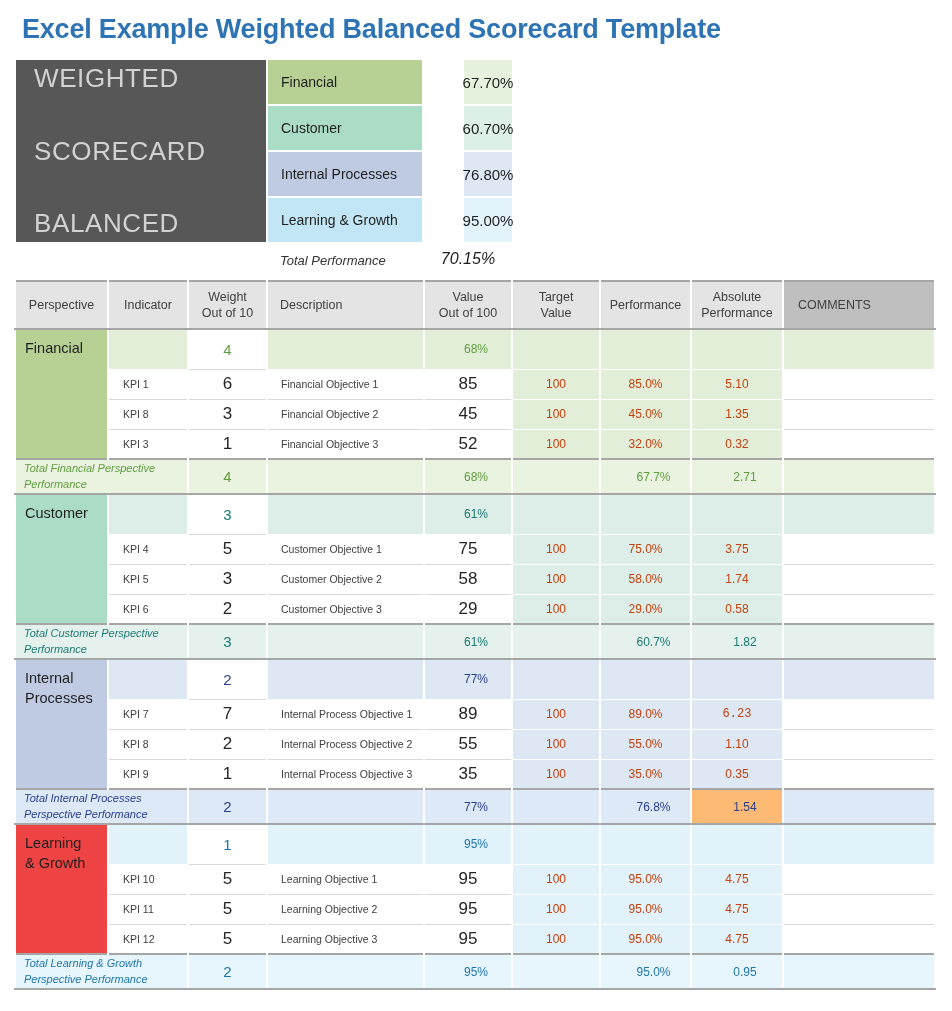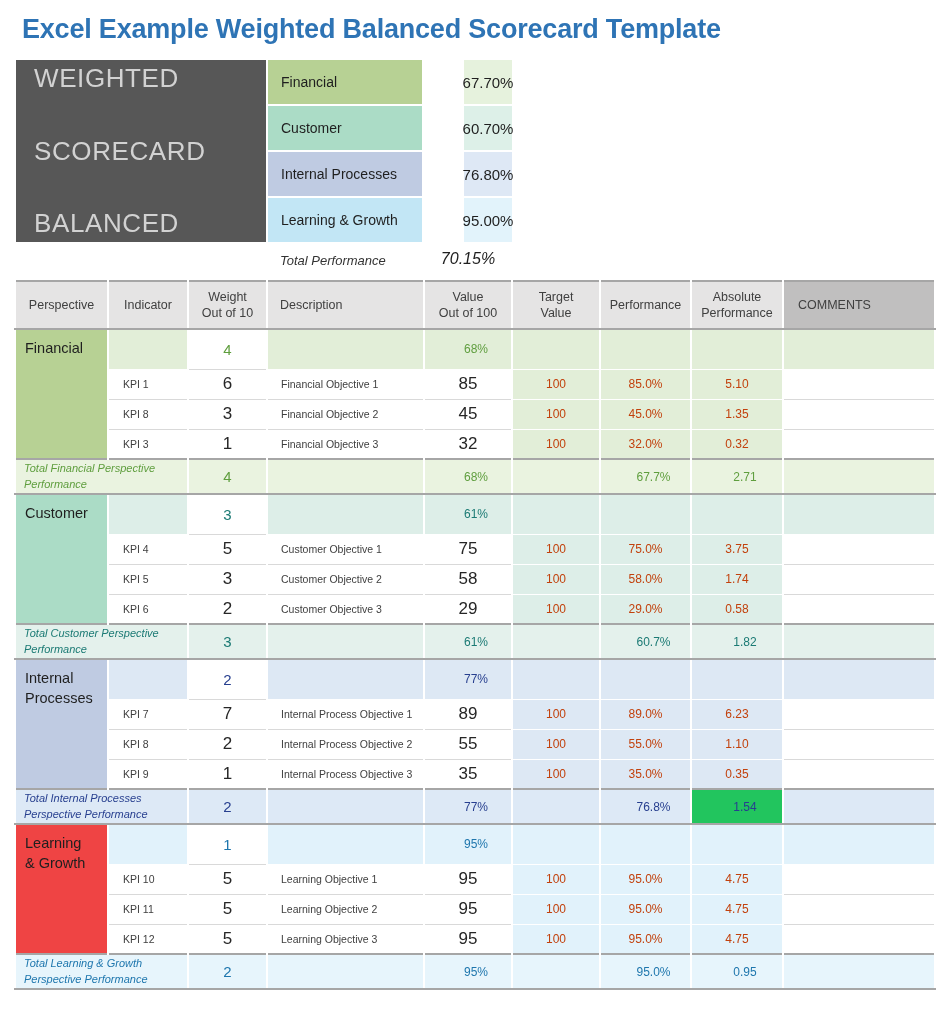--- a/index.html
+++ b/index.html
@@ -134,21 +134,21 @@
           <td class="w big">45</td>
           <td class="gray" style="background: rgb(226, 238, 216);">100</td>
           <td class="gray" style="background: rgb(226, 238, 216);">45.0%</td>
           <td class="gray" style="background: rgb(226, 238, 216);">1.35</td>
           <td class="w"></td>
         </tr>
         <tr class="krow">
           <td class="w ind">KPI 3</td>
           <td class="w big">1</td>
           <td class="w sl">Financial Objective 3</td>
-          <td class="w big">32</td>
+          <td class="w big">52</td>
           <td class="gray" style="background: rgb(226, 238, 216);">100</td>
           <td class="gray" style="background: rgb(226, 238, 216);">32.0%</td>
           <td class="gray" style="background: rgb(226, 238, 216);">0.32</td>
           <td class="w"></td>
         </tr>
         <tr class="trow">
           <td class="tlabel" colspan="2" style="background: rgb(234, 243, 224); color: rgb(95, 158, 62);">Total Financial Perspective Performance</td>
           <td class="wnum" style="background: rgb(234, 243, 224); color: rgb(95, 158, 62);">4</td>
           <td style="background: rgb(234, 243, 224);"></td>
           <td class="snum" style="background: rgb(234, 243, 224); color: rgb(95, 158, 62);">68%</td>
@@ -220,21 +220,21 @@
           <td style="background: rgb(221, 232, 244);"></td>
           <td style="background: rgb(221, 232, 244);"></td>
         </tr>
         <tr class="krow">
           <td class="w ind">KPI 7</td>
           <td class="w big">7</td>
           <td class="w sl">Internal Process Objective 1</td>
           <td class="w big">89</td>
           <td class="gray" style="background: rgb(221, 232, 244);">100</td>
           <td class="gray" style="background: rgb(221, 232, 244);">89.0%</td>
-          <td class="gray" style="background: rgb(221, 232, 244);">6.23</td>
+          <td class="gray" style="background: rgb(221, 232, 244); font-family: Liberation Mono, monospace;">6.23</td>
           <td class="w"></td>
         </tr>
         <tr class="krow">
           <td class="w ind">KPI 8</td>
           <td class="w big">2</td>
           <td class="w sl">Internal Process Objective 2</td>
           <td class="w big">55</td>
           <td class="gray" style="background: rgb(221, 232, 244);">100</td>
           <td class="gray" style="background: rgb(221, 232, 244);">55.0%</td>
           <td class="gray" style="background: rgb(221, 232, 244);">1.10</td>
@@ -250,21 +250,21 @@
           <td class="gray" style="background: rgb(221, 232, 244);">0.35</td>
           <td class="w"></td>
         </tr>
         <tr class="trow">
           <td class="tlabel" colspan="2" style="background: rgb(221, 233, 246); color: rgb(39, 63, 143);">Total Internal Processes Perspective Performance</td>
           <td class="wnum" style="background: rgb(221, 233, 246); color: rgb(39, 63, 143);">2</td>
           <td style="background: rgb(221, 233, 246);"></td>
           <td class="snum" style="background: rgb(221, 233, 246); color: rgb(39, 63, 143);">77%</td>
           <td style="background: rgb(221, 233, 246);"></td>
           <td class="snum" style="background: rgb(221, 233, 246); color: rgb(39, 63, 143);">76.8%</td>
-          <td class="snum" style="background: #22c55e; color: rgb(39, 63, 143);">1.54</td>
+          <td class="snum" style="background: #fdba74; color: rgb(39, 63, 143);">1.54</td>
           <td style="background: rgb(221, 233, 246);"></td>
         </tr>
         <tr class="srow">
           <td class="p-cell" rowspan="4" style="background: #ef4444;">Learning
 &amp; Growth</td>
           <td style="background: rgb(225, 242, 251);"></td>
           <td class="w wnum" style="color: rgb(30, 118, 173);">1</td>
           <td style="background: rgb(225, 242, 251);"></td>
           <td class="snum" style="background: rgb(225, 242, 251); color: rgb(30, 118, 173);">95%</td>
           <td style="background: rgb(225, 242, 251);"></td>

